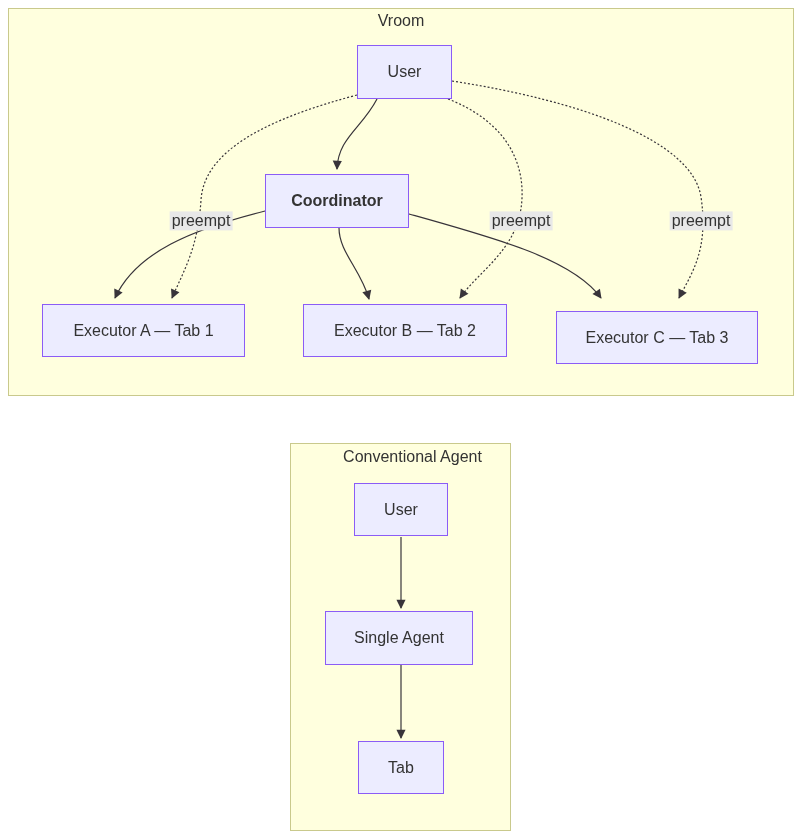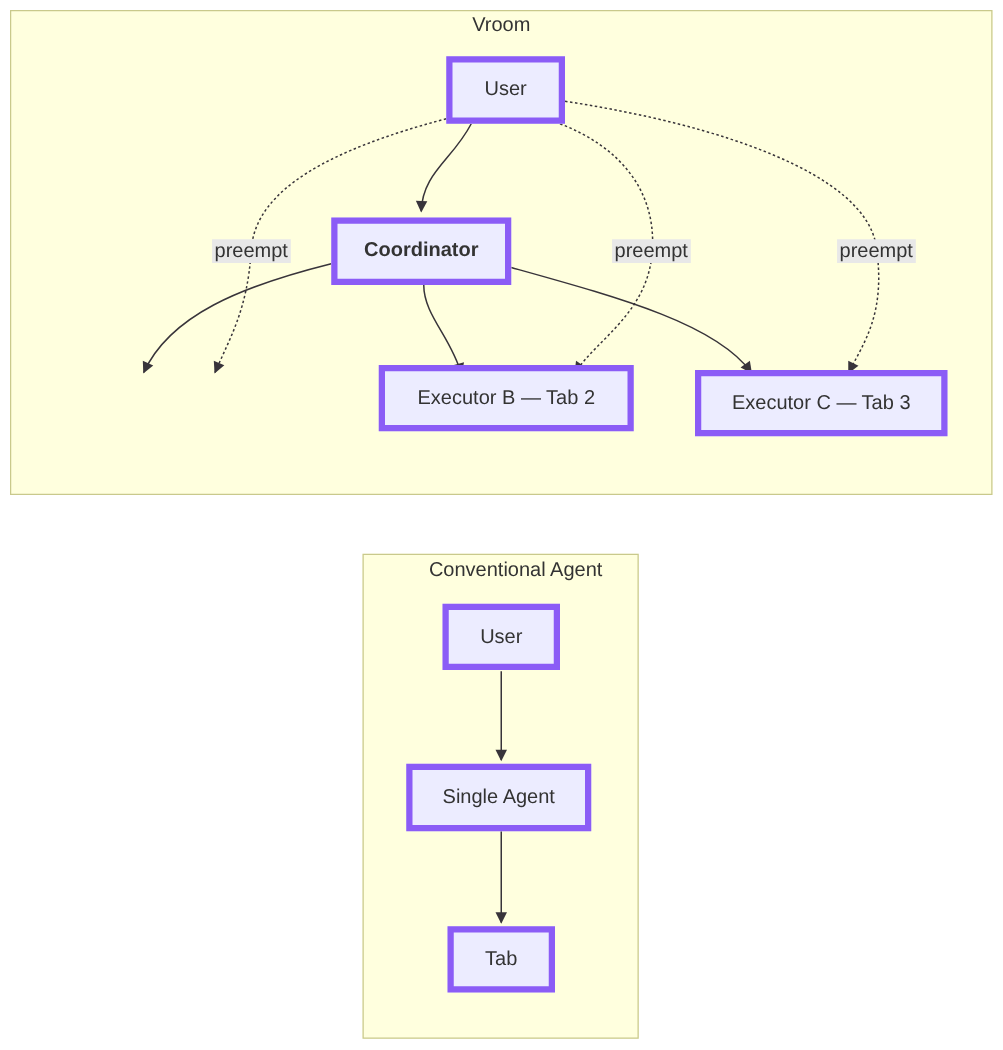--- a/index.html
+++ b/index.html
@@ -32,47 +32,48 @@
   }
   #edges {
     position: absolute;
     left: 0; top: 0;
     width: 802px; height: 840px;
     z-index: 2;
   }
   .node {
     position: absolute;
     background: #ececff;
-    border: 5px solid #8b5cf6;
+    border: 1px solid #8b5cf6;
     display: flex;
     align-items: center;
     justify-content: center;
     font-size: 16px;
     color: #333333;
     z-index: 3;
     text-align: center;
   }
   .edge-label {
     position: absolute;
     transform: translate(-50%, -50%);
     background: #e8e8e8;
     color: #333333;
     font-size: 16px;
     line-height: 1.2;
     padding: 0 2px;
     z-index: 3;
     white-space: nowrap;
+    margin-top: 20px;
   }
   
   #cluster-vroom   { left: 8px;   top: 8px;   width: 786px; height: 388px; }
   #node-user-top   { left: 357px; top: 45px;  width: 95px;  height: 54px; }
   #node-coordinator{ left: 265px; top: 174px; width: 144px; height: 54px; font-weight: bold; }
   #node-executor-a { left: 42px;  top: 304px; width: 203px; height: 53px; }
-  #node-executor-b { left: 303px; top: 292px; width: 204px; height: 53px; }
-  #node-executor-c { left: 556px; top: 296px; width: 202px; height: 53px; }
+  #node-executor-b { left: 303px; top: 304px; width: 204px; height: 53px; }
+  #node-executor-c { left: 556px; top: 311px; width: 202px; height: 53px; }
   #label-preempt-a { left: 201px; top: 201px; }
   #label-preempt-b { left: 521px; top: 201px; }
   #label-preempt-c { left: 701px; top: 201px; }
   
   #cluster-conventional { left: 290px; top: 443px; width: 221px; height: 388px; }
   #node-user-bottom  { left: 354px; top: 483px; width: 94px;  height: 53px; }
   #node-single-agent { left: 325px; top: 611px; width: 148px; height: 54px; }
   #node-tab          { left: 358px; top: 741px; width: 86px;  height: 53px; }
 
   .edge-path {
@@ -108,20 +109,21 @@
     <path class="edge-path dotted" d="M357,95 C266,119 204,151 201,200 C198,248 184,270 172,298" marker-end="url(#arrow)"></path>
     <path class="edge-path dotted" d="M448,99 C497,118 524,153 522,198 C520,249 479,270 460,298" marker-end="url(#arrow)"></path>
     <path class="edge-path dotted" d="M452,81 C576,100 692,139 701,197 C709,251 691,274 679,298" marker-end="url(#arrow)"></path>
 
     <path class="edge-path" d="M401,537 L401,608" marker-end="url(#arrow)"></path>
     <path class="edge-path" d="M401,665 L401,738" marker-end="url(#arrow)"></path>
   </svg>
 
   <div class="node" id="node-user-top">User</div>
   <div class="node" id="node-coordinator">Coordinator</div>
+  <div class="node" id="node-executor-a">Executor A — Tab 1</div>
   <div class="node" id="node-executor-b">Executor B — Tab 2</div>
   <div class="node" id="node-executor-c">Executor C — Tab 3</div>
 
   <div class="edge-label" id="label-preempt-a">preempt</div>
   <div class="edge-label" id="label-preempt-b">preempt</div>
   <div class="edge-label" id="label-preempt-c">preempt</div>
 
   <div class="node" id="node-user-bottom">User</div>
   <div class="node" id="node-single-agent">Single Agent</div>
   <div class="node" id="node-tab">Tab</div>

